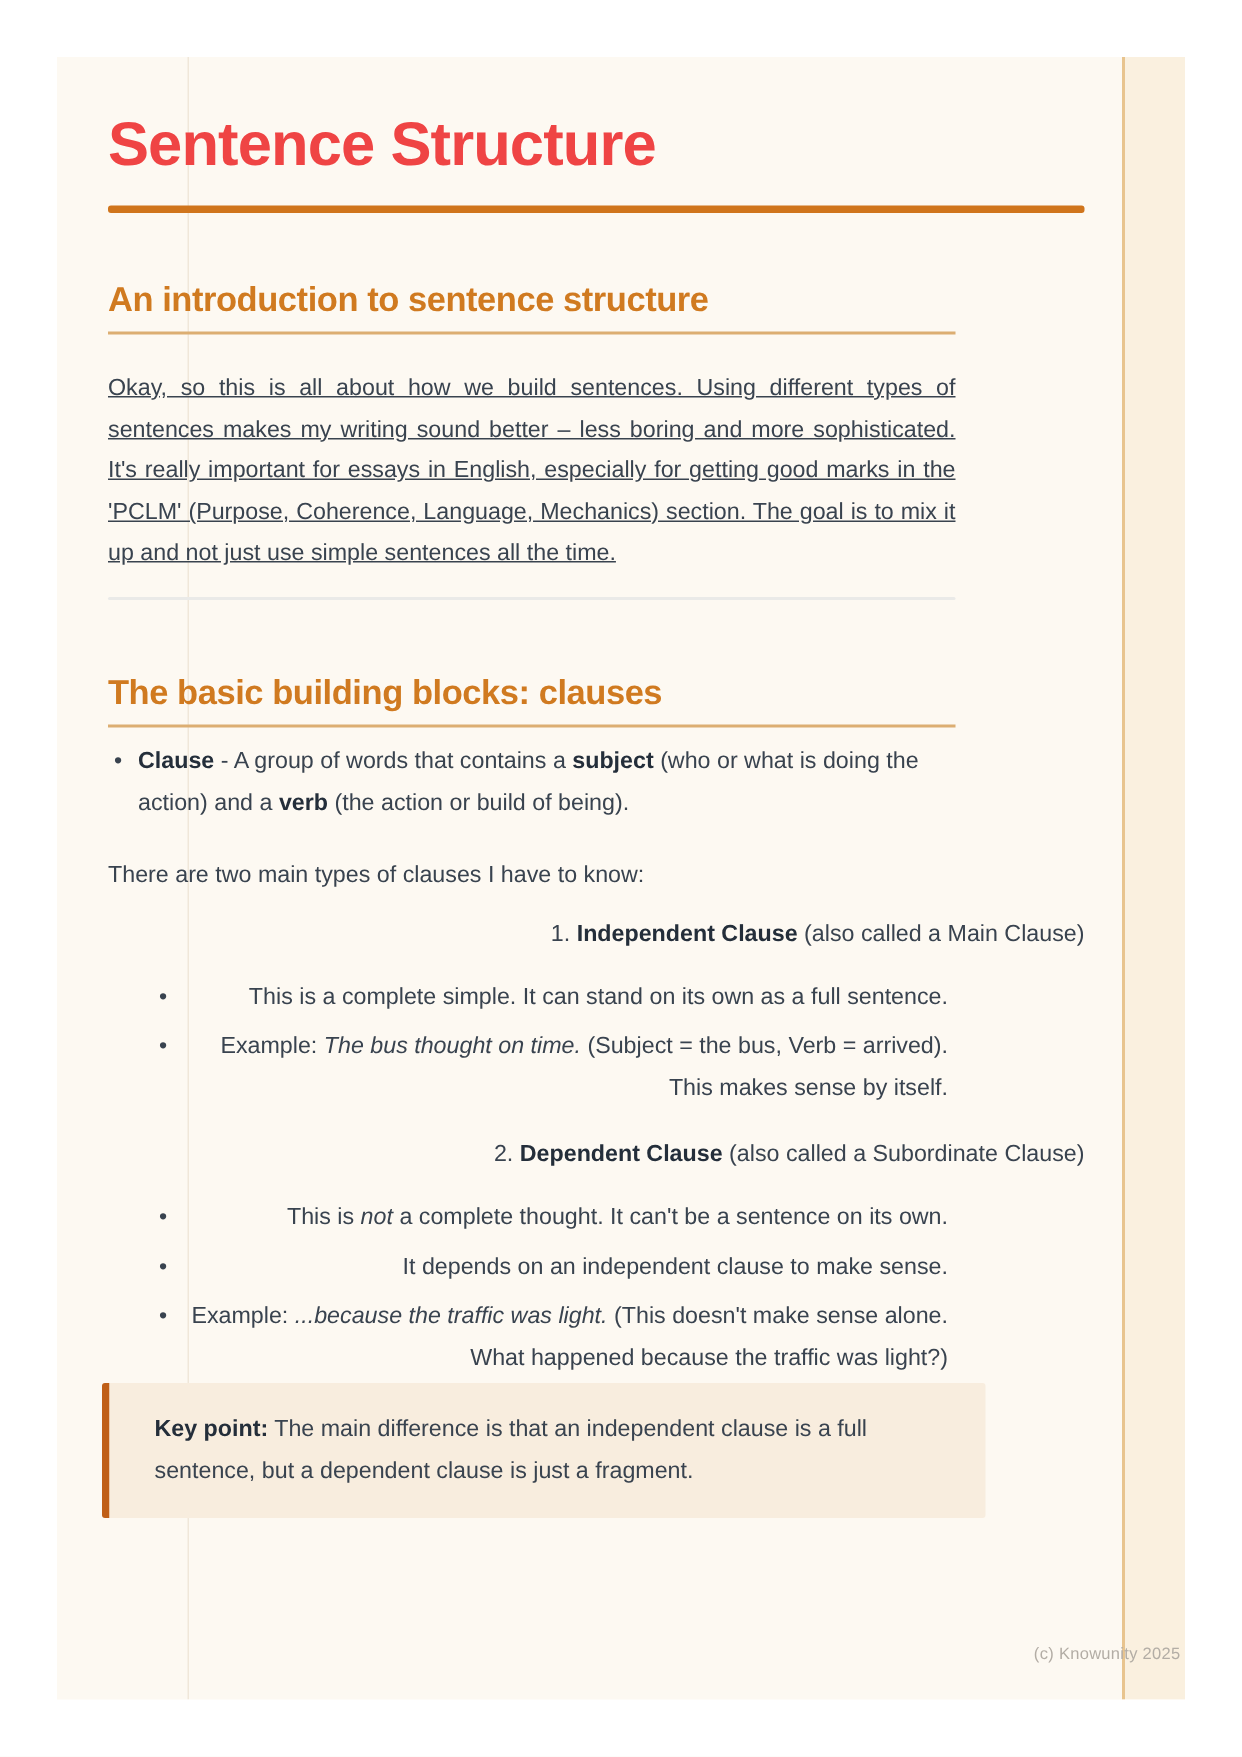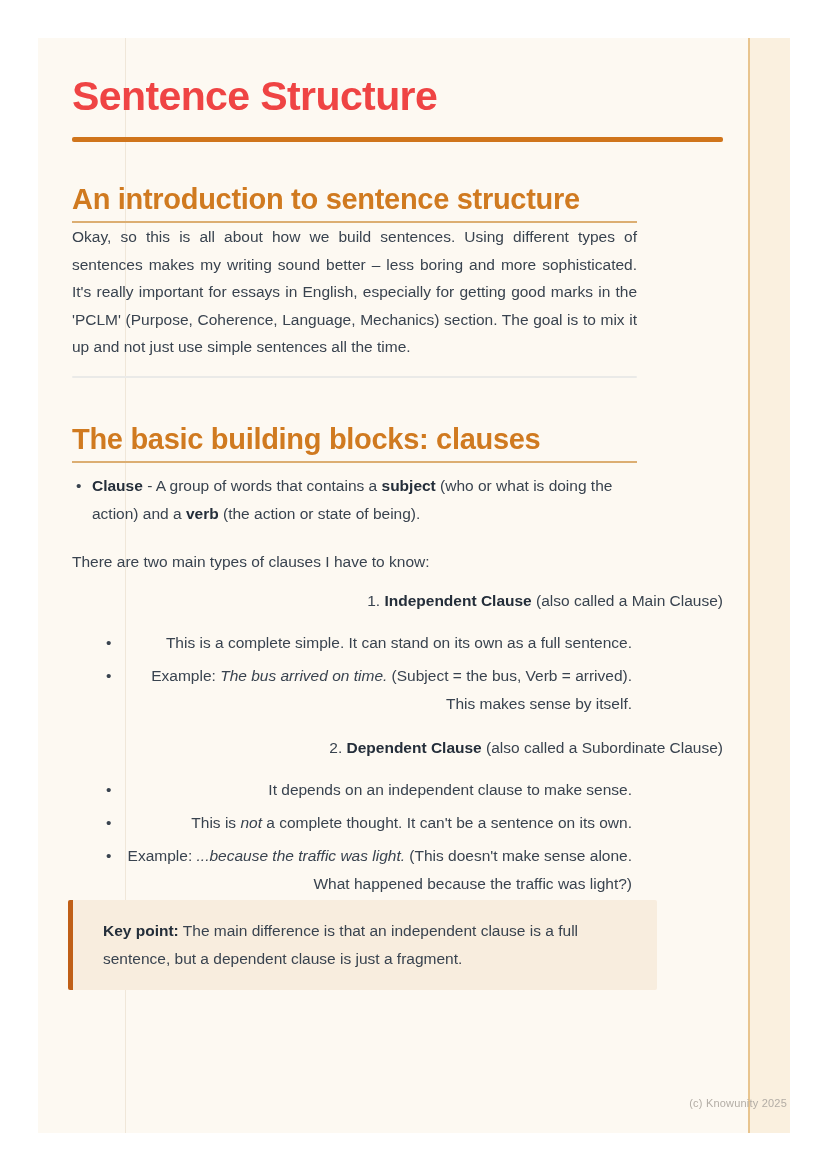--- a/index.html
+++ b/index.html
@@ -17,28 +17,28 @@
     position:absolute;right:0;top:0;bottom:0;width:40px;
     background:#faf0df;border-left:2px solid #e8c48e;
   }
   .content{position:absolute;left:34px;top:0;width:651px;}
   h1{
     margin:38px 0 0 0;font-size:41px;line-height:40px;font-weight:700;
     color:#ef4444;letter-spacing:-0.6px;
   }
   .title-rule{width:651px;height:5px;background:#d0751c;margin-top:21px;border-radius:2px;}
   h2{
-    margin:0;font-size:29px;line-height:30px;font-weight:700;
+    margin:0;font-size:23px;line-height:30px;font-weight:700;
     color:#d07a20;letter-spacing:-0.3px;
   }
   .h2-rule{width:565px;height:2px;background:#dcae72;margin-top:7px;}
   .sec-intro{margin-top:42px;}
   .sec-clauses{margin-top:46px;}
   p{margin:0;color:#39434f;font-size:15.5px;line-height:28px;}
-  .intro-p{width:565px;text-align:justify;line-height:27.6px;}
+  .intro-p{margin-top:22px;width:565px;text-align:justify;line-height:27.6px;text-decoration:underline;}
   .gray-divider{width:565px;height:2px;background:#eaeae8;margin-top:15px;border-radius:1px;}
   .p-std{margin-top:21px;width:565px;}
   .p-types{margin-top:20px;width:565px;}
   ul.bullets{list-style:none;margin:9px 0 0 3px;padding:0;width:557px;}
   ul.bullets li{
     position:relative;padding-left:17px;color:#39434f;
     font-size:15.5px;line-height:28px;
   }
   ul.bullets li + li{margin-top:5px;}
   ul.bullets li::before{content:"\2022";position:absolute;left:1px;top:0;color:#39434f;}
@@ -77,38 +77,38 @@
     </section>
 
     <div class="gray-divider"></div>
 
     <section class="sec-clauses">
       <h2>The basic building blocks: clauses</h2>
       <div class="h2-rule"></div>
 
 
       <ul class="bullets">
-          <li><span class="b">Clause</span><span> - A group of words that contains a </span><span class="b">subject</span><span> (who or what is doing the action) and a </span><span class="b">verb</span><span> (the action or state of being).</span></li>
+          <li><span class="b">Clause</span><span> - A group of words that contains a </span><span class="b">subject</span><span> (who or what is doing the action) and a </span><span class="b">verb</span><span> (the action or build of being).</span></li>
         </ul>
 
       <p class="p-types">There are two main types of clauses I have to know:</p>
 
       <div class="numbered">
           <div class="num-item">
             <div class="num-title"><span>1. </span><span class="b">Independent Clause</span><span> (also called a Main Clause)</span></div>
             <ul class="bullets">
               <li><span>This is a complete simple. It can stand on its own as a full sentence.</span></li>
-              <li><span>Example: </span><span class="i">The bus arrived on time.</span><span> (Subject = the bus, Verb = arrived). This makes sense by itself.</span></li>
+              <li><span>Example: </span><span class="i">The bus thought on time.</span><span> (Subject = the bus, Verb = arrived). This makes sense by itself.</span></li>
             </ul>
           </div>
           <div class="num-item">
             <div class="num-title"><span>2. </span><span class="b">Dependent Clause</span><span> (also called a Subordinate Clause)</span></div>
             <ul class="bullets">
+              <li><span>This is </span><span class="i">not</span><span> a complete thought. It can't be a sentence on its own.</span></li>
               <li><span>It depends on an independent clause to make sense.</span></li>
-              <li><span>This is </span><span class="i">not</span><span> a complete thought. It can't be a sentence on its own.</span></li>
               <li><span>Example: </span><span class="i">...because the traffic was light.</span><span> (This doesn't make sense alone. What happened because the traffic was light?)</span></li>
             </ul>
           </div>
         </div>
 
       <div class="callout">
         <p><span class="b">Key point:</span><span> The main difference is that an independent clause is a full sentence, but a dependent clause is just a fragment.</span></p>
       </div>
     </section>
   </div>

